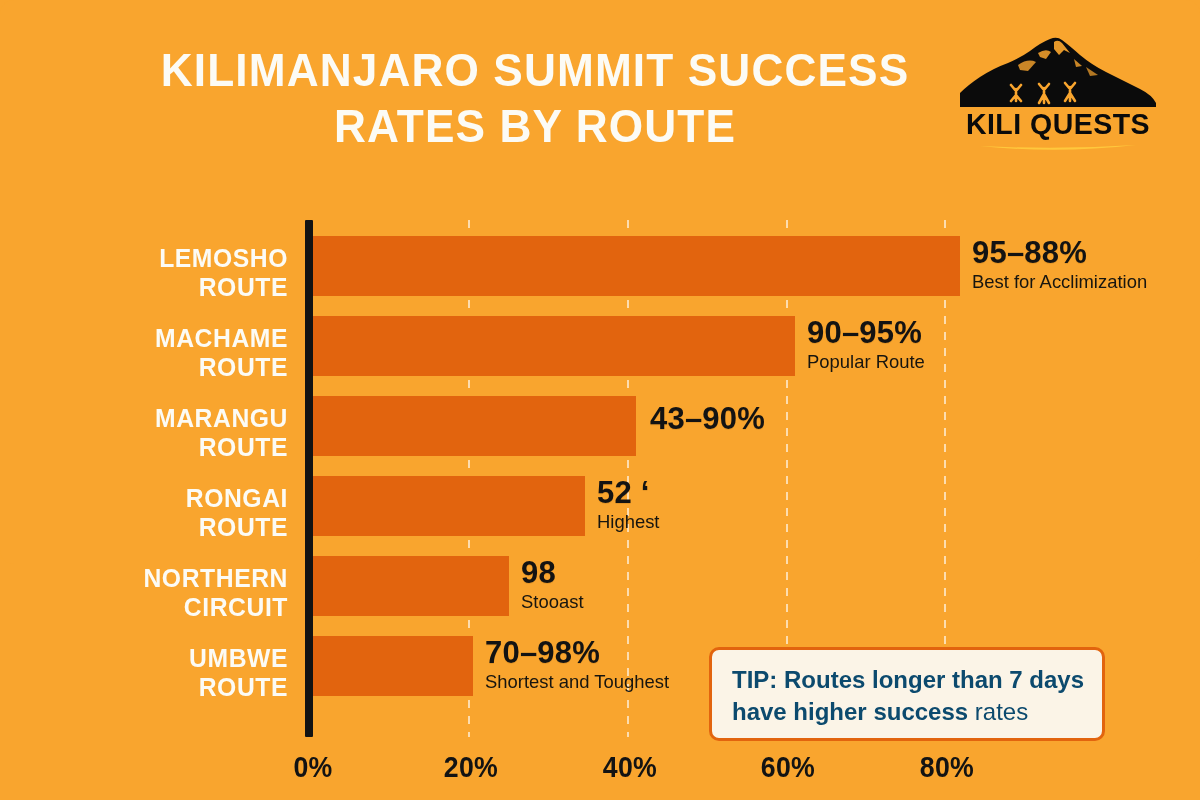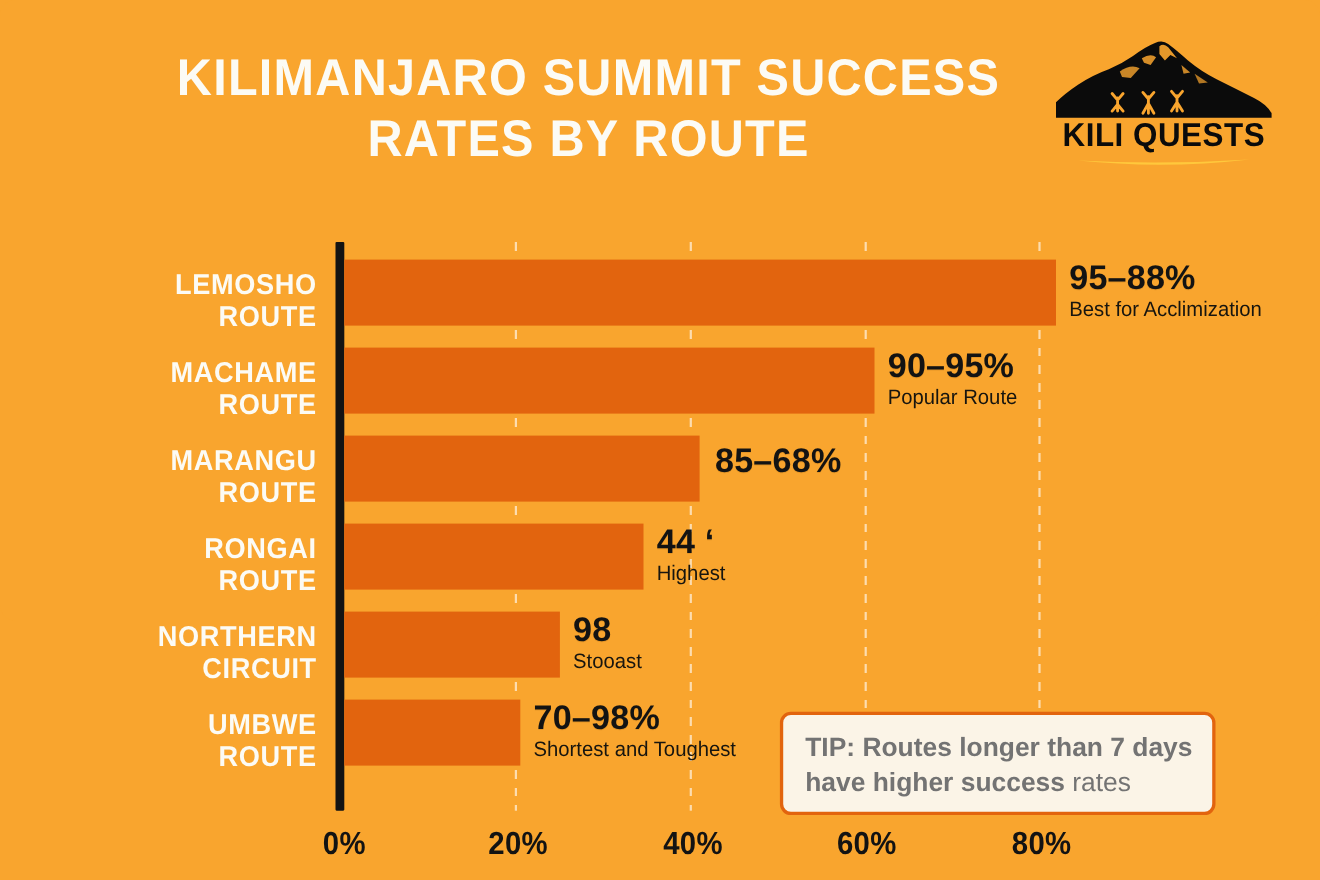--- a/index.html
+++ b/index.html
@@ -178,21 +178,21 @@
     left:709px; top:603px;
     width:396px; height:94px;
     background:#FBF4E7;
     border:3px solid #E2640E;
     border-radius:10px;
   }
   #tip-text {
     position:absolute;
     left:20px; top:14px;
     width:362px;
-    color:#737373;
+    color:#0c4a6e;
     font-family:"Liberation Sans", sans-serif;
     font-size:24px;
     line-height:32px;
     font-weight:bold;
   }
   #tip-text .tail { font-weight:normal; }
 </style>
 </head>
 <body>
 
@@ -261,33 +261,33 @@
       </div>
     </div>
 
     <div class="row" style="top:352px;">
       <div class="row-label" style="top:8px;">
         <span class="lt">MARANGU</span>
         <span class="lt">ROUTE</span>
       </div>
       <div class="bar" style="left:313px; width:323px; top:0px;"></div>
       <div class="value-group" style="left:650px; top:6px;">
-        <div class="value-main">85–68%</div>
+        <div class="value-main">43–90%</div>
         <div class="value-sub"></div>
       </div>
     </div>
 
     <div class="row" style="top:432px;">
       <div class="row-label" style="top:8px;">
         <span class="lt">RONGAI</span>
         <span class="lt">ROUTE</span>
       </div>
       <div class="bar" style="left:313px; width:272px; top:0px;"></div>
       <div class="value-group" style="left:597px; top:0px;">
-        <div class="value-main">44 ‘</div>
+        <div class="value-main">52 ‘</div>
         <div class="value-sub">Highest</div>
       </div>
     </div>
 
     <div class="row" style="top:512px;">
       <div class="row-label" style="top:8px;">
         <span class="lt">NORTHERN</span>
         <span class="lt">CIRCUIT</span>
       </div>
       <div class="bar" style="left:313px; width:196px; top:0px;"></div>

